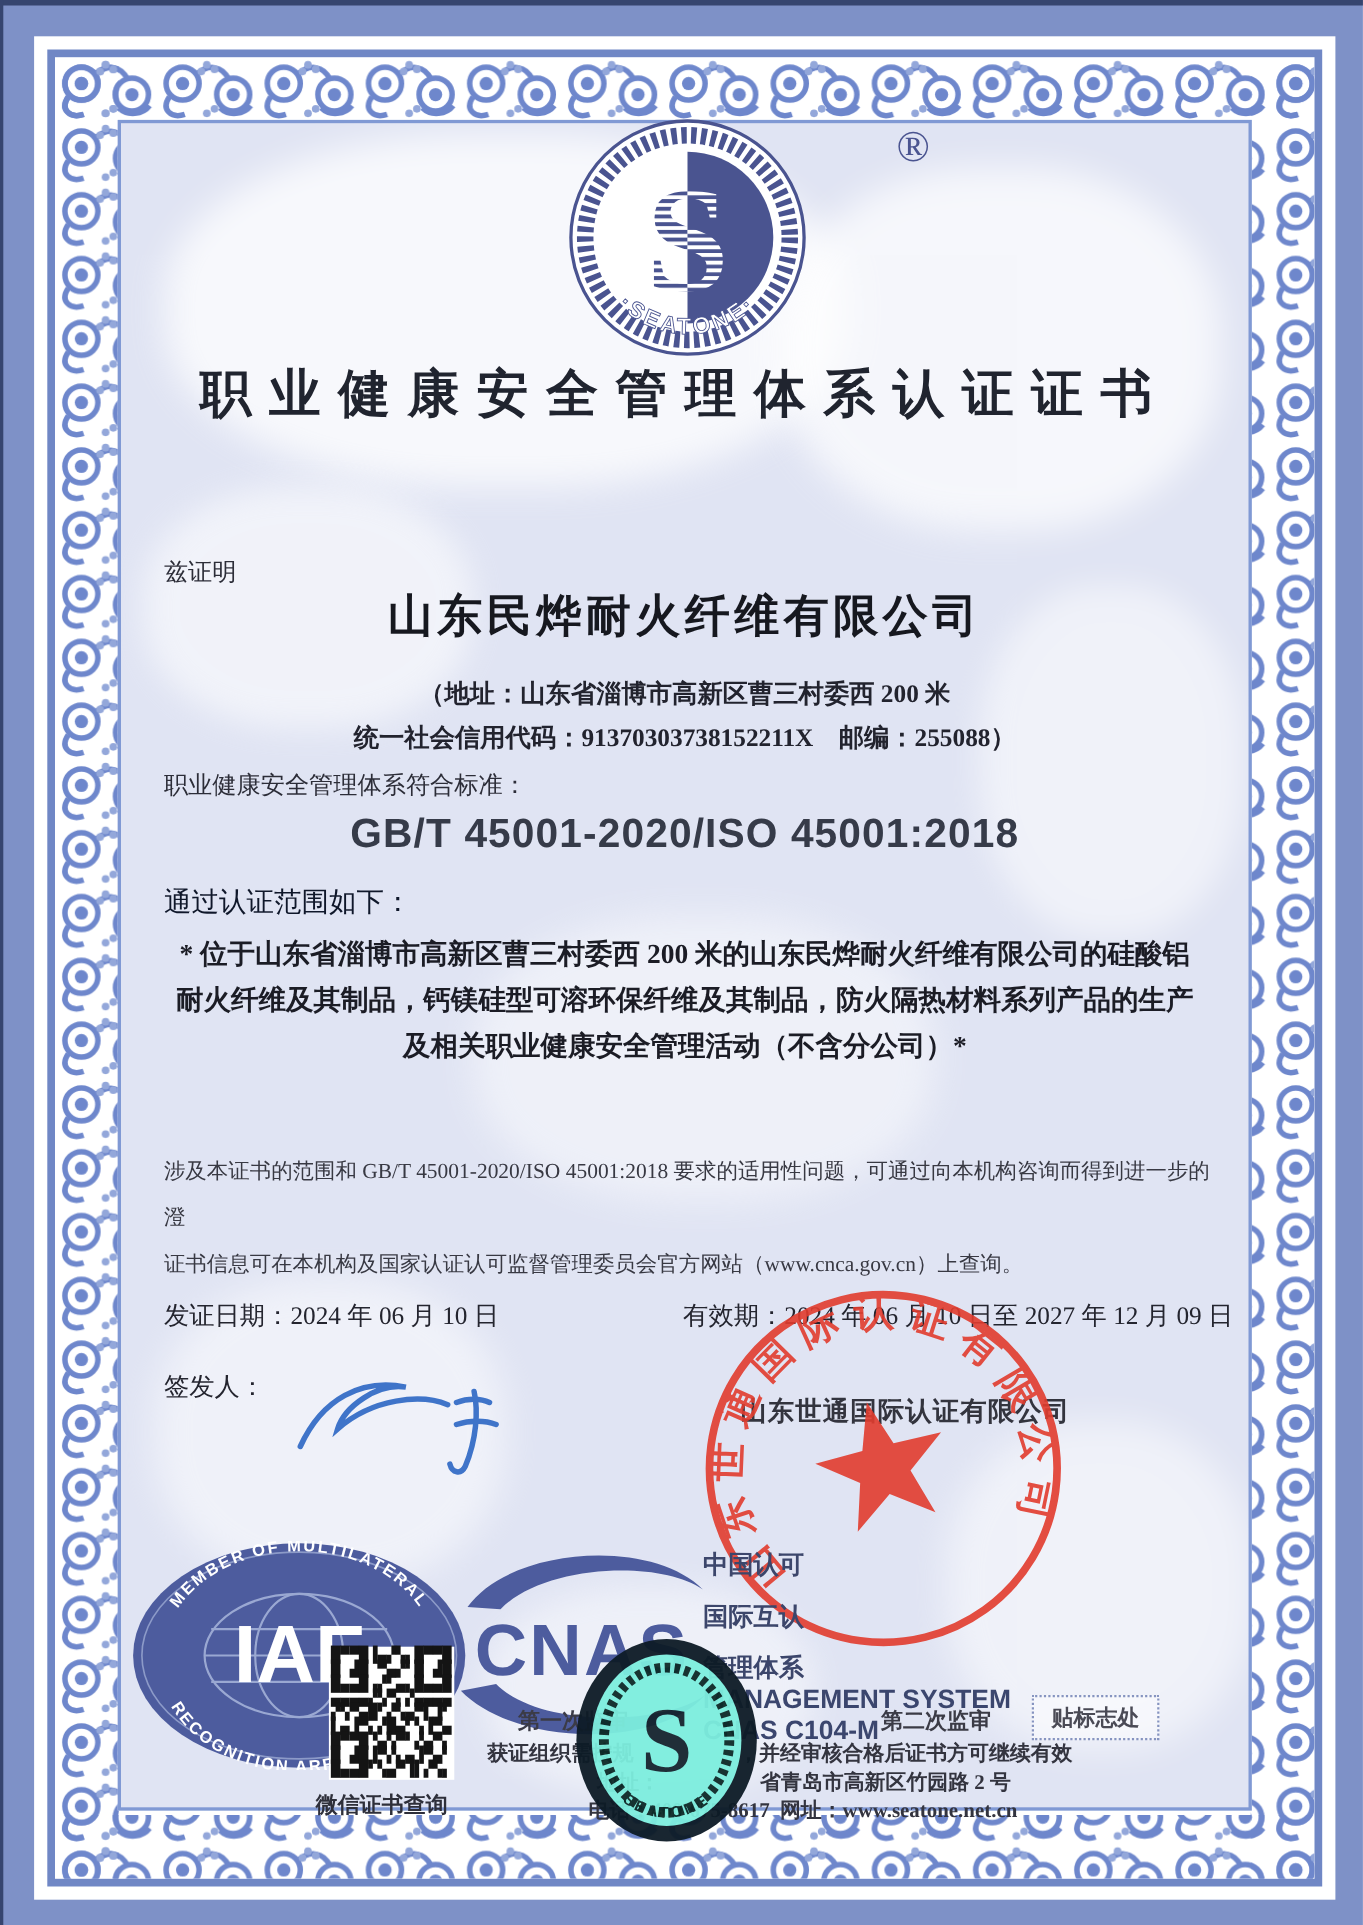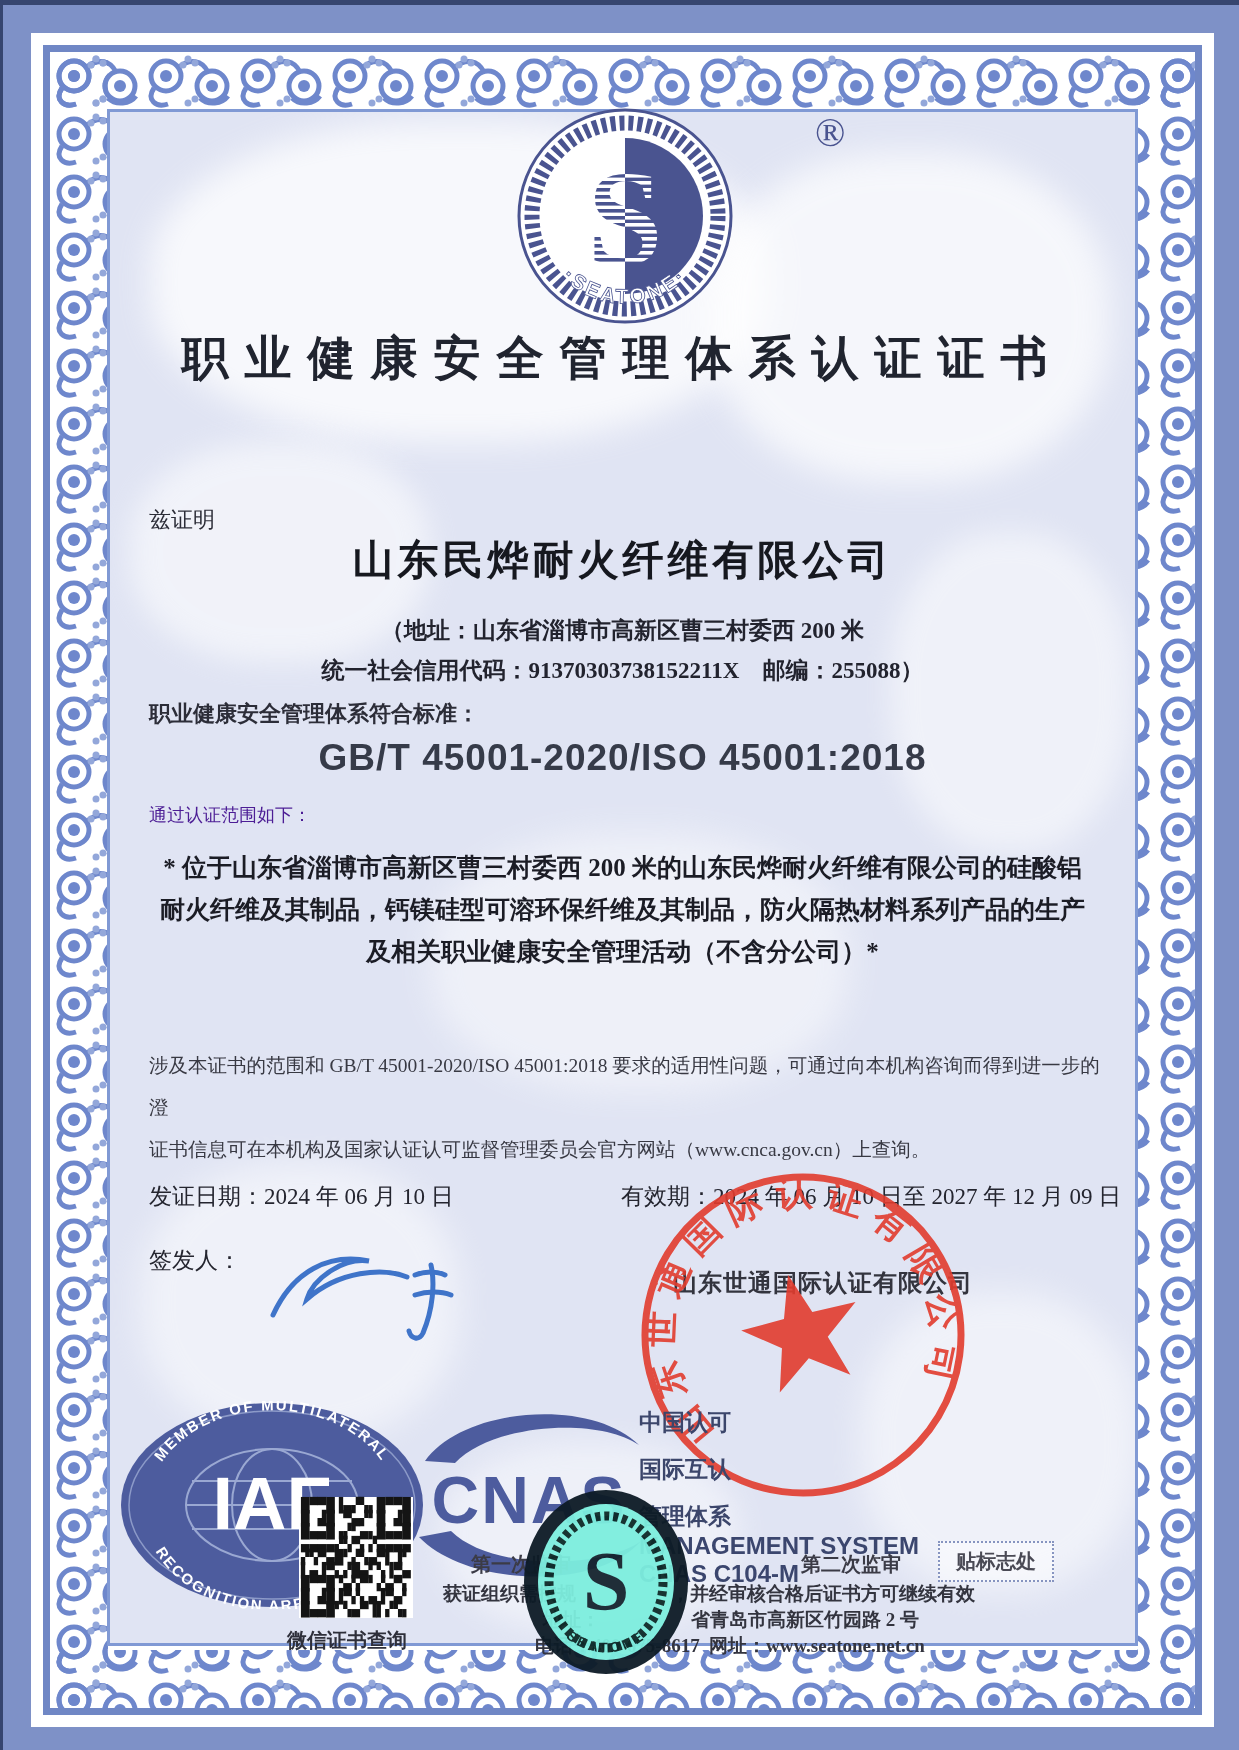--- a/index.html
+++ b/index.html
@@ -13,24 +13,24 @@
   .panel{left:104px;top:104px;width:1025px;height:1531px;background:#e0e4f3;border:3px solid #8099d4;overflow:hidden;}
   .blob{position:absolute;background:#ffffff;border-radius:45%;}
   .z{z-index:3;}
   .title{left:0;top:322px;width:1239px;text-align:center;font-size:47px;font-weight:900;letter-spacing:16px;
          color:#20242f;font-family:"Liberation Sans","DejaVu Sans",sans-serif;}
   .certno{left:580px;top:442px;width:528px;text-align:right;font-size:25px;font-weight:bold;color:#1d2026;}
   .certify{left:146px;top:500px;font-size:22px;color:#2c2d38;}
   .company{left:0;top:528px;width:1239px;text-align:center;font-size:41px;font-weight:bold;color:#16181f;letter-spacing:4px;}
   .addr1{left:0;top:610px;width:1239px;text-align:center;font-size:23px;font-weight:bold;color:#22232e;}
   .addr2{left:0;top:650px;width:1239px;text-align:center;font-size:23px;font-weight:bold;color:#22232e;}
-  .stdlbl{left:146px;top:694px;font-size:22px;color:#2c2d38;font-weight:bold;}
+  .stdlbl{left:146px;top:694px;font-size:22px;color:#2c2d38;}
   .std{left:0;top:732px;width:1239px;text-align:center;font-size:37px;font-weight:600;letter-spacing:1px;color:#363b49;
        font-family:"Liberation Sans","DejaVu Sans",sans-serif;}
-  .scopelbl{left:146px;top:798px;font-size:18px;color:#4c1d95;font-family:Liberation Mono, monospace;}
+  .scopelbl{left:146px;top:798px;font-size:25px;color:#0f172a;font-family:Liberation Mono, monospace;}
   .scope{left:0;width:1239px;text-align:center;font-size:25px;font-weight:bold;color:#1b1c25;line-height:42px;}
   .note{left:146px;width:966px;font-size:19.5px;color:#38394357;color:#383943;line-height:42px;}
   .datelbl{font-size:23px;color:#24252f;}
   .issuer{left:640px;top:1262px;width:360px;text-align:center;font-size:24px;font-weight:bold;color:#33343e;letter-spacing:1px;}
   .accredtxt{left:636px;top:1386px;color:#3c466b;}
   .accredtxt .cn{font-size:23px;font-weight:bold;line-height:31px;margin-top:16px;}
   .accredtxt .en{font-size:24px;font-weight:bold;line-height:28px;font-family:"Liberation Sans","DejaVu Sans",sans-serif;color:#3b466e;}
   .qr{left:296px;top:1492px;background:#ffffff;padding:2px;}
   .qr pre{margin:0;font-family:"DejaVu Sans Mono",monospace;font-size:14px;line-height:13px;color:#141414;letter-spacing:0;}
   .qrcap{left:284px;top:1622px;font-size:20px;font-weight:bold;color:#2e2f3a;}

